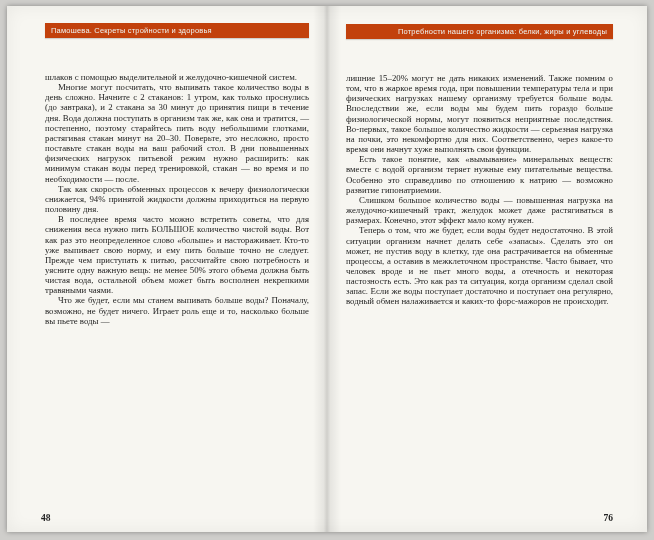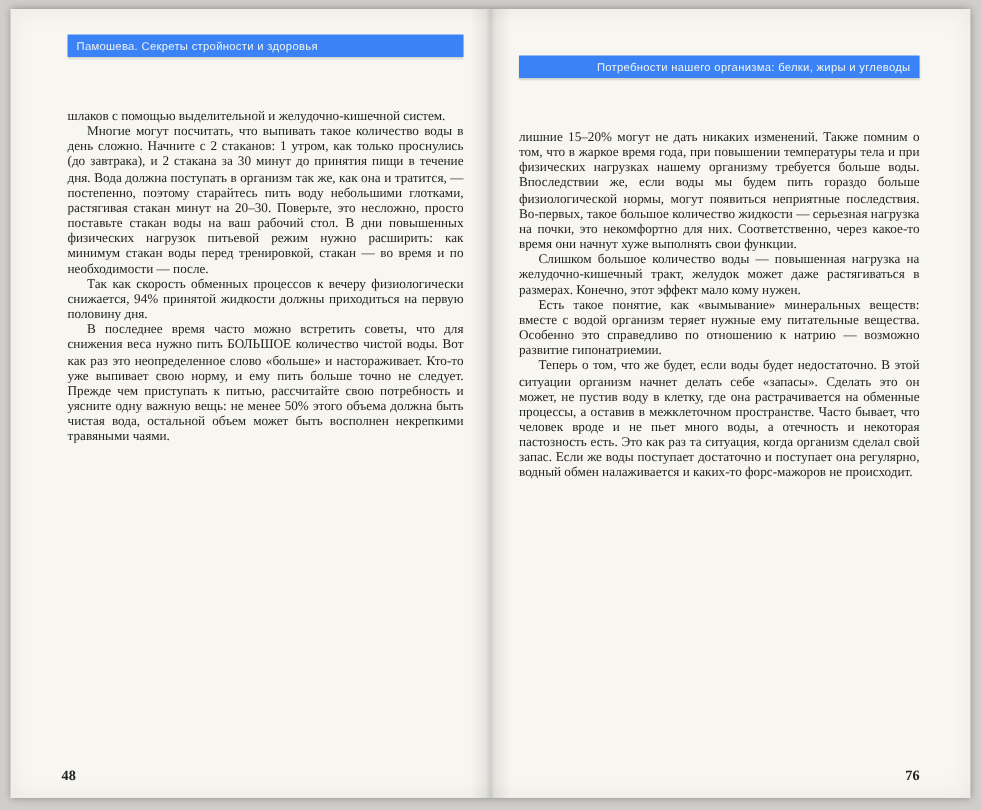--- a/index.html
+++ b/index.html
@@ -21,25 +21,25 @@
     background: #f7f6f1;
     box-shadow: 0 0 5px rgba(0,0,0,.35), inset 0 0 18px rgba(0,0,0,.06);
     display: flex;
   }
   .page {
     flex: 1 1 50%;
     position: relative;
     box-sizing: border-box;
   }
   .page.left  { padding: 17px 18px 30px 38px; }
-  .page.right { padding: 31px 34px 30px 19px; }
+  .page.right { padding: 18px 34px 30px 19px; }
 
   .header-bar {
     height: 15px;
-    background: #3b82f6;
+    background: #c2410c;
     color: #eef4f2;
     font-family: "Liberation Sans", sans-serif;
     font-size: 7.5px;
     letter-spacing: .2px;
     display: flex;
     align-items: center;
     padding: 0 6px;
     box-sizing: border-box;
     margin-bottom: 12px;
     box-shadow: 0 1px 1px rgba(0,0,0,.15);
@@ -95,32 +95,33 @@
 
     <div class="page left">
       <div class="header-bar">
         <span>Памошева. Секреты стройности и здоровья</span>
       </div>
       <div class="body-text">
         <p class="cont">шлаков с помощью выделительной и желудочно-кишечной систем.</p>
         <p>Многие могут посчитать, что выпивать такое количество воды в день сложно. Начните с 2 стаканов: 1 утром, как только проснулись (до завтрака), и 2 стакана за 30 минут до принятия пищи в течение дня. Вода должна поступать в организм так же, как она и тратится, — постепенно, поэтому старайтесь пить воду небольшими глотками, растягивая стакан минут на 20–30. Поверьте, это несложно, просто поставьте стакан воды на ваш рабочий стол. В дни повышенных физических нагрузок питьевой режим нужно расширить: как минимум стакан воды перед тренировкой, стакан — во время и по необходимости — после.</p>
         <p>Так как скорость обменных процессов к вечеру физиологически снижается, 94% принятой жидкости должны приходиться на первую половину дня.</p>
         <p>В последнее время часто можно встретить советы, что для снижения веса нужно пить БОЛЬШОЕ количество чистой воды. Вот как раз это неопределенное слово «больше» и настораживает. Кто-то уже выпивает свою норму, и ему пить больше точно не следует. Прежде чем приступать к питью, рассчитайте свою потребность и уясните одну важную вещь: не менее 50% этого объема должна быть чистая вода, остальной объем может быть восполнен некрепкими травяными чаями.</p>
+        <p>Что же будет, если мы станем выпивать больше воды? Поначалу, возможно, не будет ничего. Играет роль еще и то, насколько больше вы пьете воды —</p>
       </div>
       <div class="pagenum pn-left">48</div>
     </div>
 
     <div class="page right">
       <div class="header-bar align-right">
         <span>Потребности нашего организма: белки, жиры и углеводы</span>
       </div>
       <div class="body-text">
         <p class="cont">лишние 15–20% могут не дать никаких изменений. Также помним о том, что в жаркое время года, при повышении температуры тела и при физических нагрузках нашему организму требуется больше воды. Впоследствии же, если воды мы будем пить гораздо больше физиологической нормы, могут появиться неприятные последствия. Во-первых, такое большое количество жидкости — серьезная нагрузка на почки, это некомфортно для них. Соответственно, через какое-то время они начнут хуже выполнять свои функции.</p>
+        <p>Есть такое понятие, как «вымывание» минеральных веществ: вместе с водой организм теряет нужные ему питательные вещества. Особенно это справедливо по отношению к натрию — возможно развитие гипонатриемии.</p>
         <p>Слишком большое количество воды — повышенная нагрузка на желудочно-кишечный тракт, желудок может даже растягиваться в размерах. Конечно, этот эффект мало кому нужен.</p>
-        <p>Есть такое понятие, как «вымывание» минеральных веществ: вместе с водой организм теряет нужные ему питательные вещества. Особенно это справедливо по отношению к натрию — возможно развитие гипонатриемии.</p>
         <p>Теперь о том, что же будет, если воды будет недостаточно. В этой ситуации организм начнет делать себе «запасы». Сделать это он может, не пустив воду в клетку, где она растрачивается на обменные процессы, а оставив в межклеточном пространстве. Часто бывает, что человек вроде и не пьет много воды, а отечность и некоторая пастозность есть. Это как раз та ситуация, когда организм сделал свой запас. Если же воды поступает достаточно и поступает она регулярно, водный обмен налаживается и каких-то форс-мажоров не происходит.</p>
       </div>
       <div class="pagenum pn-right">76</div>
     </div>
 
     <div class="gutter"></div>
   </div>
 </div>
 
 </body></html>

